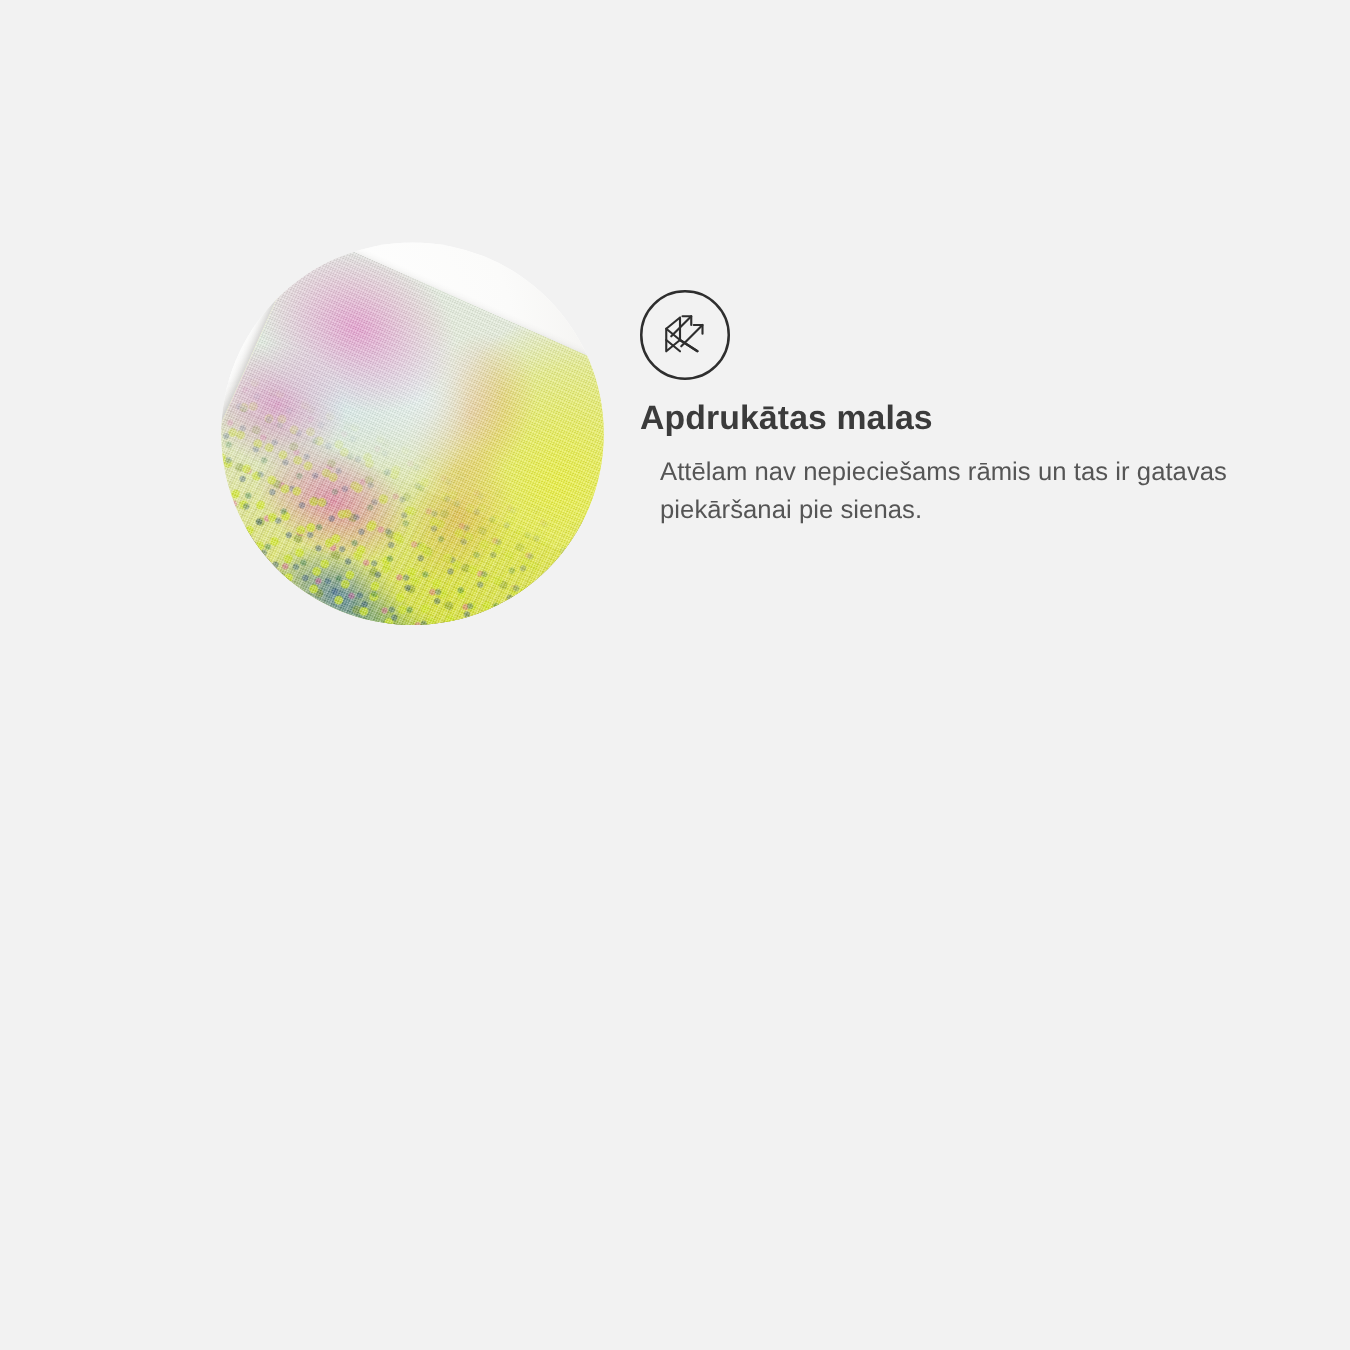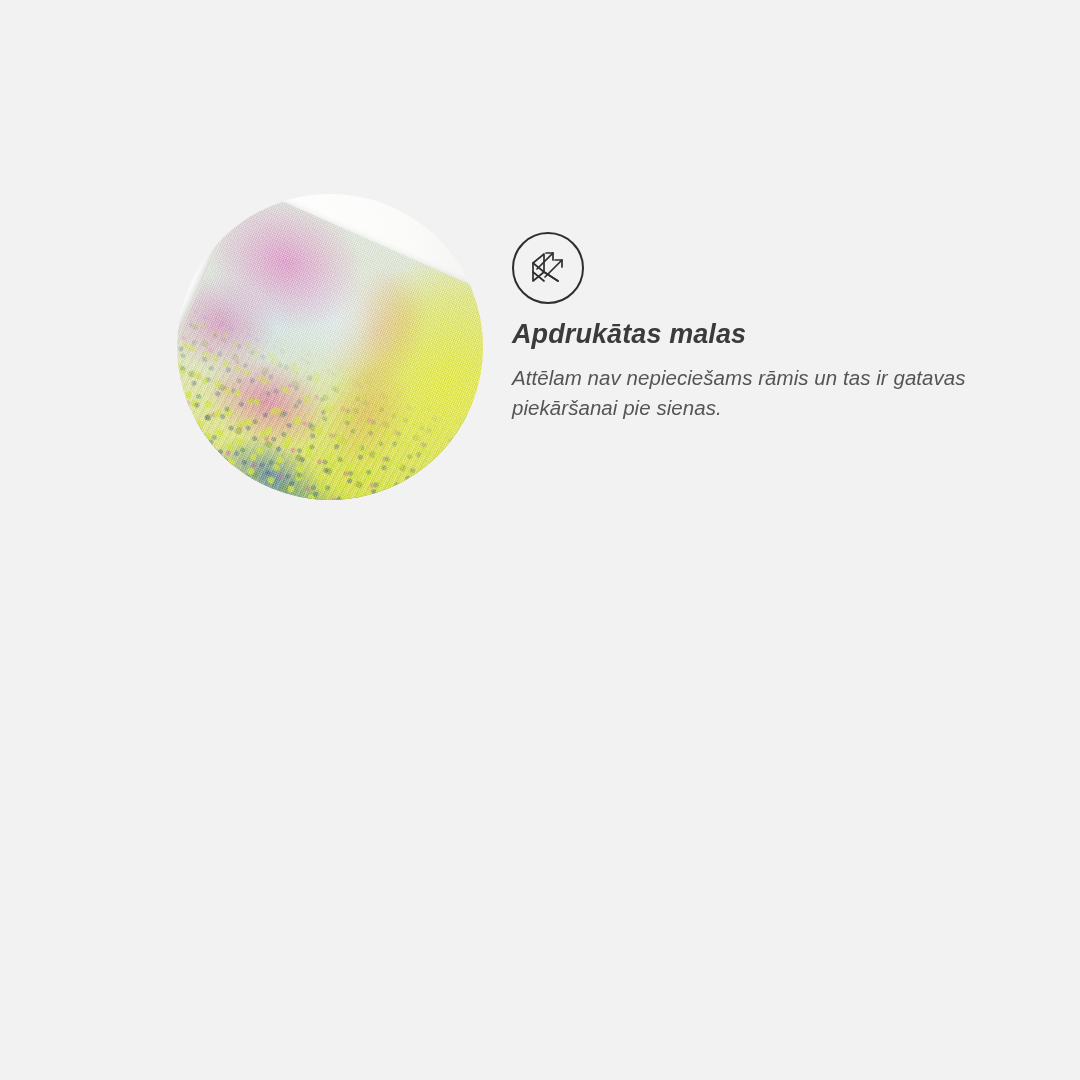--- a/index.html
+++ b/index.html
@@ -30,21 +30,20 @@
 
   .media {
     position: absolute;
     border-radius: 50%;
     overflow: hidden;
   }
   .copy {
     position: absolute;
     left: 512px;
     width: 500px;
-    font-style: italic;
   }
 
   
   .icon-ring {
     width: 72px;
     height: 72px;
     border-radius: 50%;
     border: 2px solid #2e2e2e;
     box-sizing: border-box;
     display: flex;
@@ -61,21 +60,21 @@
     letter-spacing: 0.1px;
     margin: 0;
     padding: 0;
     line-height: 1.2;
   }
   .feature-desc {
     font-size: 20.5px;
     font-weight: normal;
     color: #555555;
     line-height: 1.45;
-    margin: 0;
+    margin: 16px;
     padding: 0;
     letter-spacing: 0.05px;
   }
 
   
   #photo-canvas-print {
     left: 137px;
     top: 178px;
     width: 306px;
     height: 306px;

